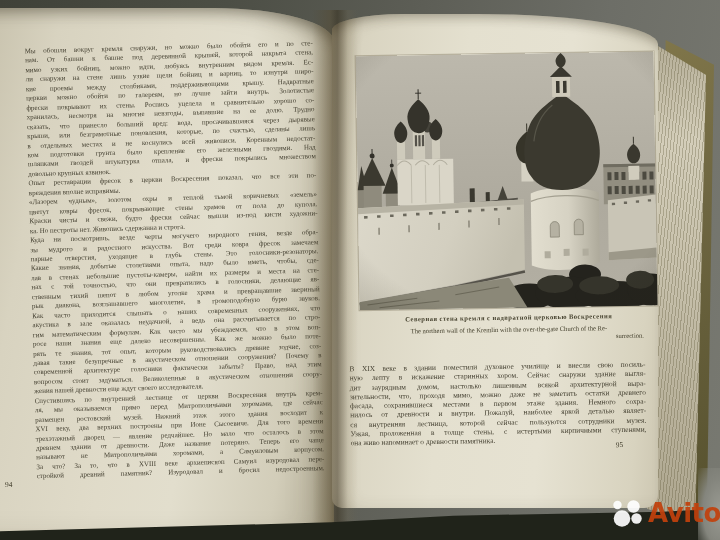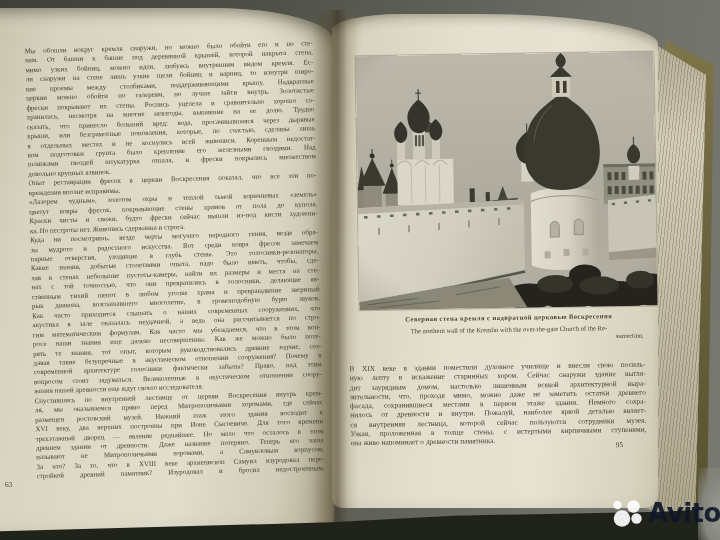--- a/index.html
+++ b/index.html
@@ -75,21 +75,21 @@
     left:15px;top:348px;width:296px;height:86px;
     font-size:7.4px;line-height:9.3px;color:#433f30;
   }
 
   
   .watermark{
     left:610px;top:497px;display:flex;align-items:center;gap:4px;opacity:.92;
   }
   .watermark .word{
     font-family:"DejaVu Sans","Liberation Sans",sans-serif;
-    font-weight:bold;font-size:26px;line-height:1;color:#0f172a;letter-spacing:-.5px;
+    font-weight:bold;font-size:26px;line-height:1;color:#c2410c;letter-spacing:-.5px;
   }
 </style>
 </head>
 <body>
 
 <div class="abs cover-sliver"></div>
 <div class="abs page-edges"></div>
 
 <div class="abs left-page">
   <div class="abs lp-text body-text">
@@ -133,21 +133,21 @@
       <div class="tline">Спустившись по внутренней лестнице от церкви Воскресения внутрь крем-</div>
       <div class="tline">ля, мы оказываемся прямо перед Митрополичьими хоромами, где сейчас</div>
       <div class="tline">размещен ростовский музей. Нижний этаж этого здания восходит к</div>
       <div class="tline">XVI веку, два верхних построены при Ионе Сысоевиче. Для того времени</div>
       <div class="tline">трехэтажный дворец — явление редчайшее. Но мало что осталось в этом</div>
       <div class="tline">древнем здании от древности. Даже название потеряно. Теперь его чаще</div>
       <div class="tline">называют не Митрополичьими хоромами, а Самуиловым корпусом.</div>
       <div class="tline">За что? За то, что в XVIII веке архиепископ Самуил изуродовал пере-</div>
       <div class="tline">стройкой древний памятник? Изуродовал и бросил недостроенным.</div>
     </div>
-  <div class="abs pagenum pn-94">63</div>
+  <div class="abs pagenum pn-94">94</div>
 </div>
 
 <div class="abs right-page">
   <div class="abs rp-content">
     <div class="abs photo-wrap">
       <svg viewBox="0 0 298 254" xmlns="http://www.w3.org/2000/svg">
         <defs>
           <linearGradient id="sky" x1="0" y1="0" x2="0" y2="1">
             <stop offset="0" stop-color="#bcb8ac"></stop>
               <stop offset="0.6" stop-color="#aeaa9e"></stop>

